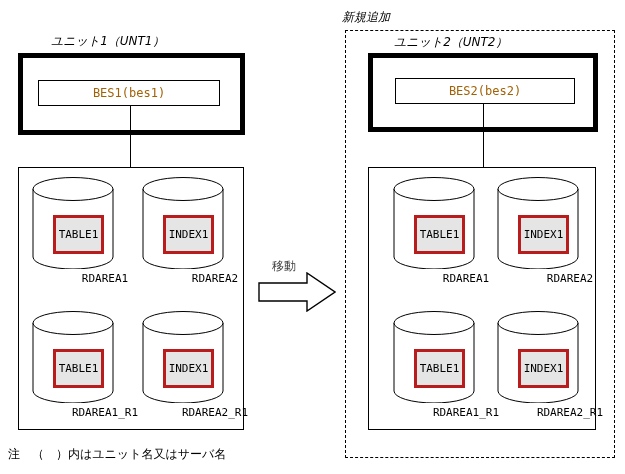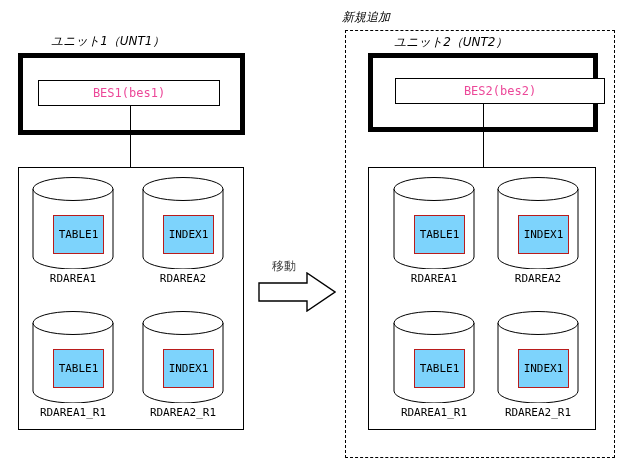--- a/index.html
+++ b/index.html
@@ -23,21 +23,21 @@
   .besbox{
     position:absolute;
     border:1px solid #000;
     background:#fff;
     box-sizing:border-box;
     display:flex;
     align-items:center;
     justify-content:center;
     font-family:"DejaVu Sans Mono","Liberation Mono",monospace;
     font-size:12px;
-    color:#ec4899;
+    color:#a16207;
   }
   
   .areabox{
     position:absolute;
     border:1px solid #000;
     background:#fff;
     box-sizing:border-box;
   }
   
   .conn{position:absolute;background:#000;width:1px;}
@@ -50,33 +50,33 @@
     box-sizing:border-box;
   }
 
   
   .cyl{position:absolute;width:82px;height:92px;}
   .cyl svg{display:block;}
   .cyl .chip{
     position:absolute;
     left:21px;top:38px;
     width:51px;height:39px;
-    background:#7dd3fc;
-    border:1px solid #b91c1c;
+    background:#e5e5e5;
+    border:3px solid #b91c1c;
     box-sizing:border-box;
     display:flex;align-items:center;justify-content:center;
     font-family:"DejaVu Sans Mono","Liberation Mono",monospace;
     font-size:11px;color:#000;
   }
   .cylcap{
     position:absolute;
     top:95px;left:-12px;width:106px;
     text-align:center;
     font-family:"DejaVu Sans Mono","Liberation Mono",monospace;
-    font-size:11px;color:#000;white-space:nowrap;
+    font-size:11px;color:#000;white-space:nowrap;padding-left:32px;
   }
 
   .arrowwrap{position:absolute;left:258px;top:272px;width:78px;height:40px;}
   .arrowlbl{position:absolute;left:272px;top:258px;font-size:12px;color:#404040;}
   .note{position:absolute;left:8px;top:446px;font-size:12px;color:#000;}
   .ttl{position:absolute;font-size:12px;color:#000;white-space:nowrap;font-style:italic;}
 </style>
 </head>
 <body>
 
@@ -136,21 +136,21 @@
   </div>
 
   <div class="ttl" style="left:342px;top:9px;">新規追加</div>
 
   <div class="dashbox" style="left:345px;top:30px;width:270px;height:428px;"></div>
 
   <div class="ttl" style="left:368px;top:34px;margin-left:26px;">ユニット2（UNT2）</div>
 
   <div class="unitbox" style="left:368px;top:53px;width:230px;height:79px;"></div>
 
-  <div class="besbox" style="left:395px;top:78px;width:210px;height:26px;">BES2(bes2)</div>
+  <div class="besbox" style="left:395px;top:78px;width:180px;height:26px;">BES2(bes2)</div>
 
   <div class="conn" style="left:483px;top:104px;height:63px;"></div>
 
   <div class="areabox" style="left:368px;top:167px;width:228px;height:263px;"></div>
 
   <div class="cyl" style="left:393px;top:177px;">
     <svg width="82" height="92" viewBox="0 0 82 92">
       <path d="M1,12 L1,80 A40,12 0 0 0 81,80 L81,12" fill="#ffffff" stroke="#000" stroke-width="1"></path>
       <ellipse cx="41" cy="12" rx="40" ry="11.5" fill="#ffffff" stroke="#000" stroke-width="1"></ellipse>
     </svg>
@@ -178,14 +178,15 @@
 
   <div class="cyl" style="left:497px;top:311px;">
     <svg width="82" height="92" viewBox="0 0 82 92">
       <path d="M1,12 L1,80 A40,12 0 0 0 81,80 L81,12" fill="#ffffff" stroke="#000" stroke-width="1"></path>
       <ellipse cx="41" cy="12" rx="40" ry="11.5" fill="#ffffff" stroke="#000" stroke-width="1"></ellipse>
     </svg>
     <div class="chip">INDEX1</div>
     <div class="cylcap">RDAREA2_R1</div>
   </div>
 
+  <div class="note">注　（　）内はユニット名又はサーバ名</div>
 
 </div>
 
 </body></html>

